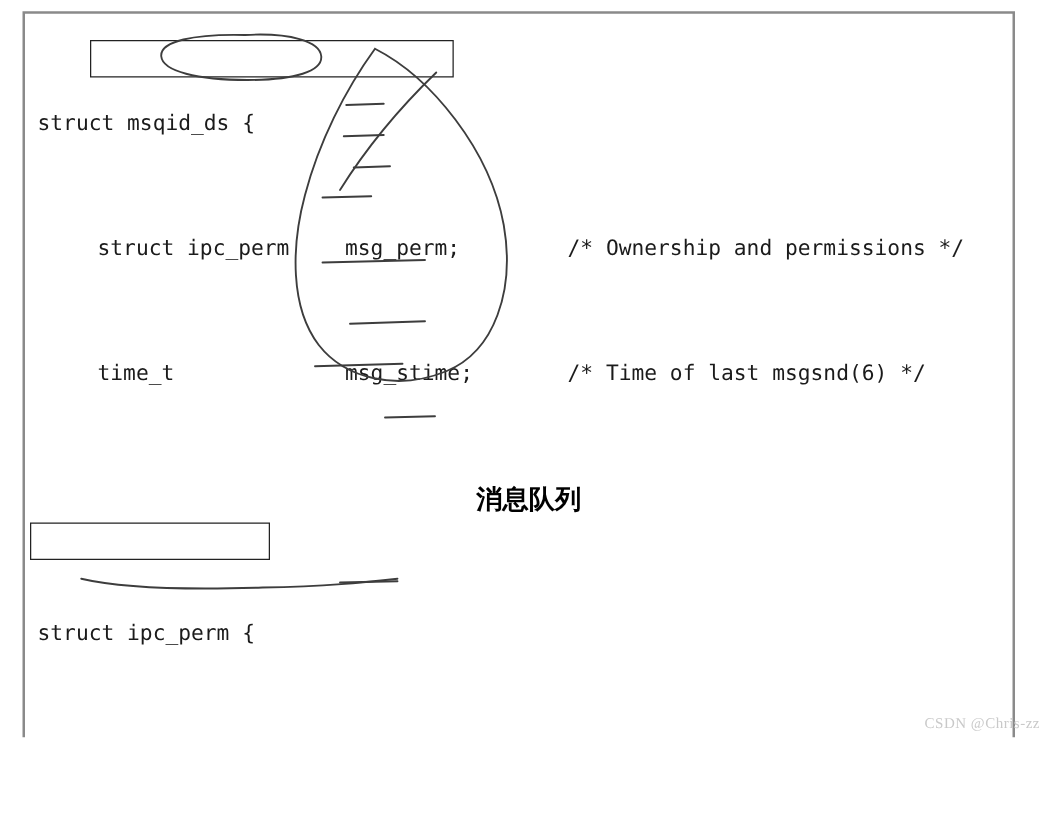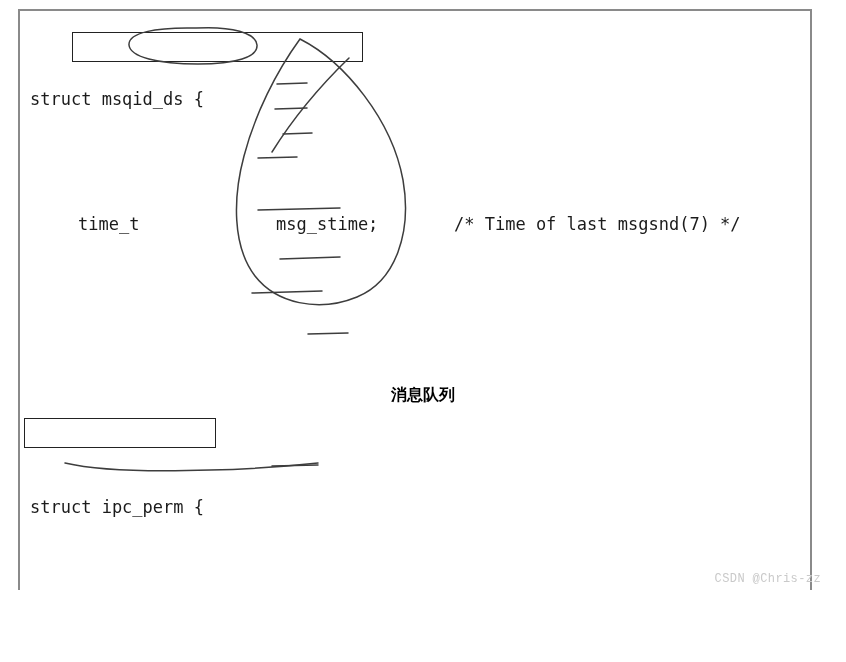--- a/index.html
+++ b/index.html
@@ -101,49 +101,50 @@
   }
 
   
   #caption {
     position: absolute;
     left: 0;
     top: 385px;
     width: 846px;
     text-align: center;
     font-family: "DejaVu Sans", "Liberation Sans", sans-serif;
-    font-size: 16px;
+    font-size: 21px;
     font-weight: bold;
     color: #000000;
   }
 
   
   #watermark {
     position: absolute;
-    right: 25px;
+    right: 14px;
     bottom: 4px;
-    font-family: Liberation Mono, monospace;
+    font-family: Liberation Serif, serif;
     font-size: 12px;
     color: #c9c9c9;
     letter-spacing: 0.4px;
   }
 </style>
 </head>
 <body>
 
 <div id="page">
 
   <div id="outer-frame"></div>
 
   <div class="code-block" id="block-msqid">
 
     <div class="code-line"><span>struct msqid_ds {</span></div>
 
-
-    <div class="code-line"><span class="indent"></span><span class="col-type">time_t</span><span class="col-name">msg_stime;</span><span class="comment">/* Time of last msgsnd(7) */</span></div>
+    <div class="code-line"><span class="indent"></span><span class="col-type">struct ipc_perm</span><span class="col-name">msg_perm;</span><span class="comment">/* Ownership and permissions */</span></div>
+
+    <div class="code-line"><span class="indent"></span><span class="col-type">time_t</span><span class="col-name">msg_stime;</span><span class="comment">/* Time of last msgsnd(6) */</span></div>
 
 
 
 
     
 
     
 
     
 

